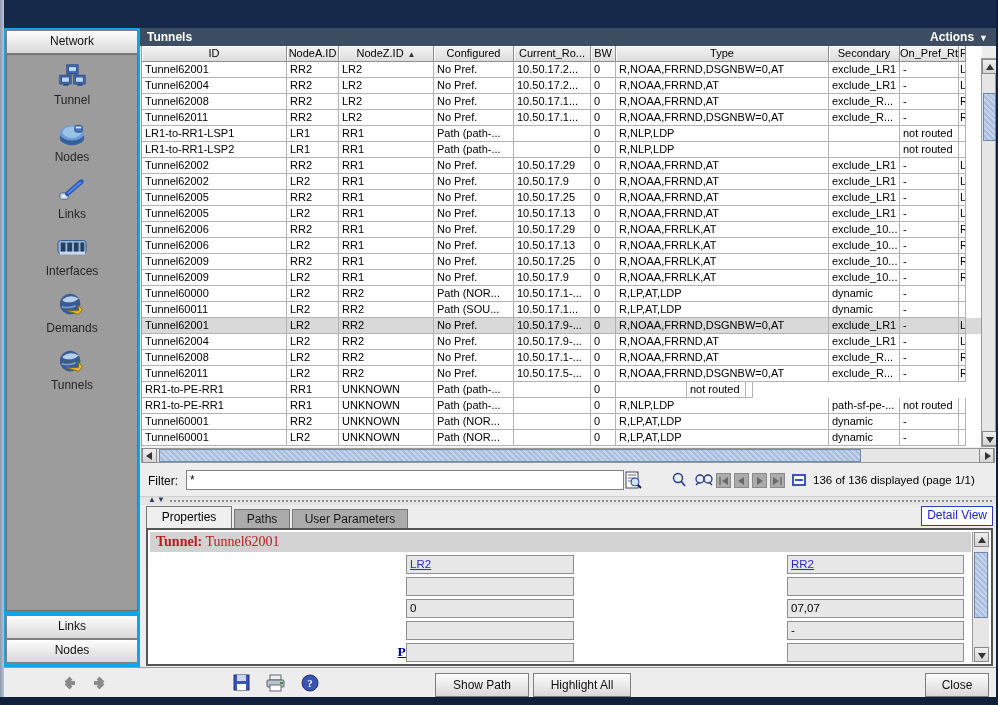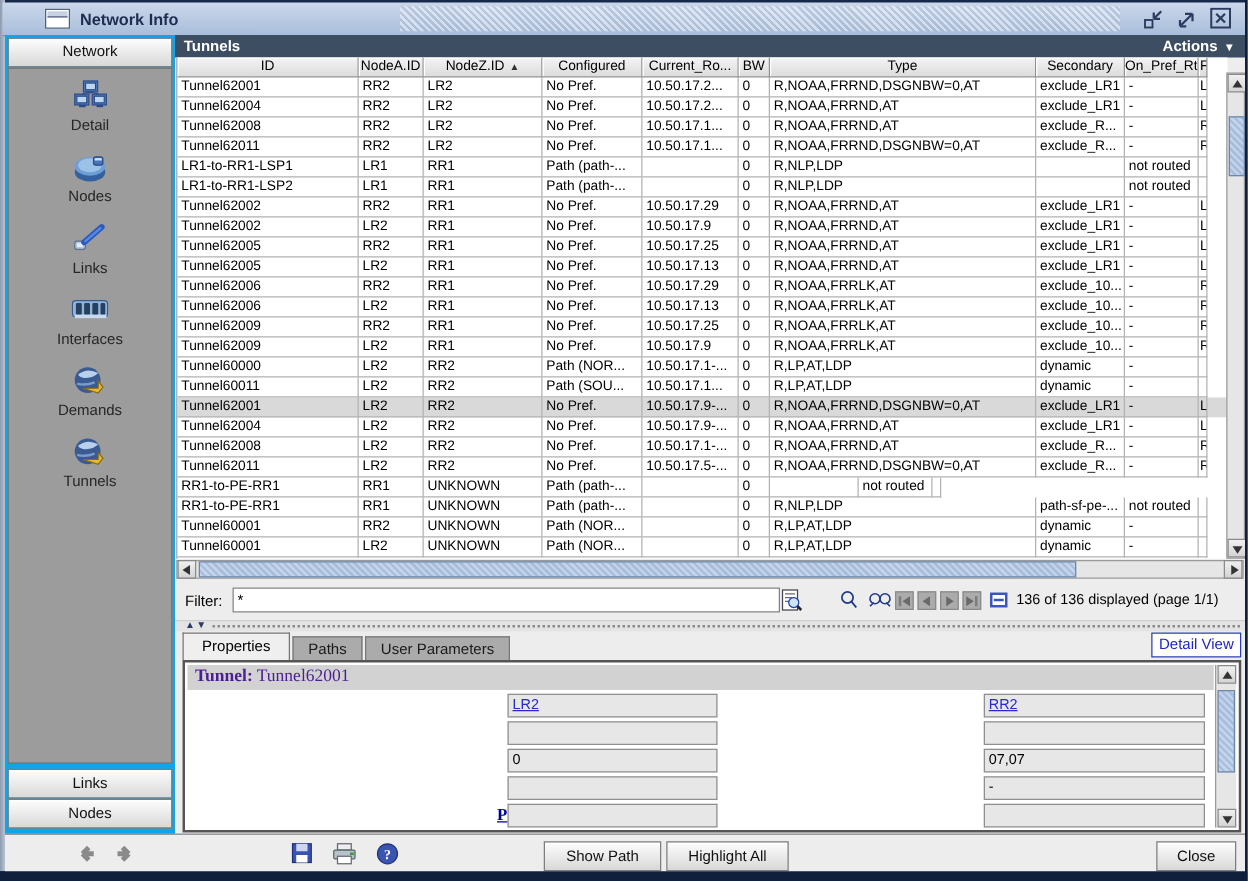--- a/index.html
+++ b/index.html
@@ -90,21 +90,21 @@
   .splitter .arrows{position:absolute;left:8px;top:-2px;font-size:8px;color:#2f3a66;letter-spacing:1px;}
   
   .tabs{position:absolute;left:6px;top:477px;right:3px;height:23px;}
   .tab{position:absolute;bottom:0;font-size:12px;text-align:center;border:1px solid #777;border-bottom:none;box-sizing:border-box;}
   .tab.active{height:22px;background:#efefef;line-height:21px;z-index:2;}
   .tab.inactive{height:19px;background:#ababab;line-height:18px;color:#1a1a1a;}
   .detail-view{position:absolute;right:0;top:1px;height:18px;line-height:17px;padding:0 5px;border:1px solid #2d3cb0;color:#1f24c4;font-size:12px;background:#fdfdfd;}
   
   .props{position:absolute;left:6px;top:500px;width:847px;height:138px;background:#fff;border:2px solid #555;box-sizing:border-box;}
   .props-header{position:absolute;left:2px;top:2px;right:20px;height:20px;background:#d2d2d2;line-height:20px;
-      font-family:"Liberation Serif",serif;font-size:14px;padding-left:6px;color:#4c1d95;}
+      font-family:"Liberation Serif",serif;font-size:14px;padding-left:6px;color:#b91c1c;}
   .props-header b{font-weight:bold;}
   .props-grid{position:absolute;left:0;top:24px;right:20px;bottom:0;}
   .prop-row{position:absolute;height:22px;width:100%;}
   .plabel{position:absolute;top:2px;font-family:"Liberation Serif",serif;font-size:13.5px;font-weight:bold;color:#000;text-align:right;white-space:nowrap;}
   .plabel.linklike{color:#00009a;text-decoration:underline;}
   .pbox{position:absolute;top:1px;height:17px;background:#e7e7e7;border:1px solid #8f8f8f;font-size:11.5px;line-height:16px;padding-left:3px;overflow:hidden;}
   .pl .plabel{right:447px;}  .pl .pbox{left:258px;width:163px;}
   .pr .plabel{right:64px;}   .pr .pbox{left:639px;width:172px;}
   .vlink{color:#2a2ac8;text-decoration:underline;}
   .props-scroll{position:absolute;right:2px;top:2px;width:16px;bottom:2px;background:#e6e6e6;border-left:1px solid #9a9a9a;}
@@ -161,55 +161,30 @@
     <circle cx="14" cy="13" r="11" fill="#3a5a92"></circle>
     <path d="M6 8 Q14 2 23 7 Q18 12 10 11 Q6 10 6 8Z" fill="#b8d0ec"></path>
     <path d="M5 16 Q12 18 20 15" stroke="#7a9cc8" stroke-width="2" fill="none"></path>
     <path d="M14 24 L27 24 L27 18 L31 23 L27 28 Z" fill="#e8b830" stroke="#8a6a10" transform="translate(-4,-4)"></path>
   </symbol>
 </svg>
 
 <div class="window">
   <div class="frame-left"></div>
 
-  <div class="titlebar">
-    <div class="texture"></div>
-    <div class="title-icon"></div>
-    <div class="title-text">Network Info</div>
-    <div class="win-controls">
-      <div class="win-btn">
-        <svg width="18" height="18">
-            <rect x="2" y="10" width="6" height="6" fill="none" stroke="#2c3c60" stroke-width="1.5"></rect>
-            <path d="M9 9 L15 3 M9 9 L9 4 M9 9 L14 9" stroke="#2c3c60" stroke-width="1.8" fill="none"></path>
-          </svg>
-      </div>
-      <div class="win-btn">
-        <svg width="18" height="18">
-            <path d="M4 14 L13 5 M13 5 L13 11 M13 5 L7 5" stroke="#2c3c60" stroke-width="1.8" fill="none"></path>
-            <path d="M3 15 L8 15 M3 15 L3 10" stroke="#2c3c60" stroke-width="1.8" fill="none"></path>
-          </svg>
-      </div>
-      <div class="win-btn">
-        <svg width="18" height="18">
-            <rect x="1" y="1" width="15" height="15" fill="none" stroke="#2c3c60" stroke-width="1.6"></rect>
-            <path d="M5 5 L12 12 M12 5 L5 12" stroke="#2c3c60" stroke-width="1.8"></path>
-          </svg>
-      </div>
-    </div>
-  </div>
 
   <div class="sidebar">
     <div class="btn network-btn">Network</div>
     <div class="side-panel">
 
     <div class="side-item" data-index="0">
           <svg class="side-icon" viewBox="0 0 32 28">
             <use href="#icon-summary"></use>
           </svg>
-          <div class="side-label">Detail</div>
+          <div class="side-label">Tunnel</div>
         </div>
         <div class="side-item" data-index="1">
           <svg class="side-icon" viewBox="0 0 32 28">
             <use href="#icon-nodes"></use>
           </svg>
           <div class="side-label">Nodes</div>
         </div>
         <div class="side-item" data-index="2">
           <svg class="side-icon" viewBox="0 0 32 28">
             <use href="#icon-links"></use>

